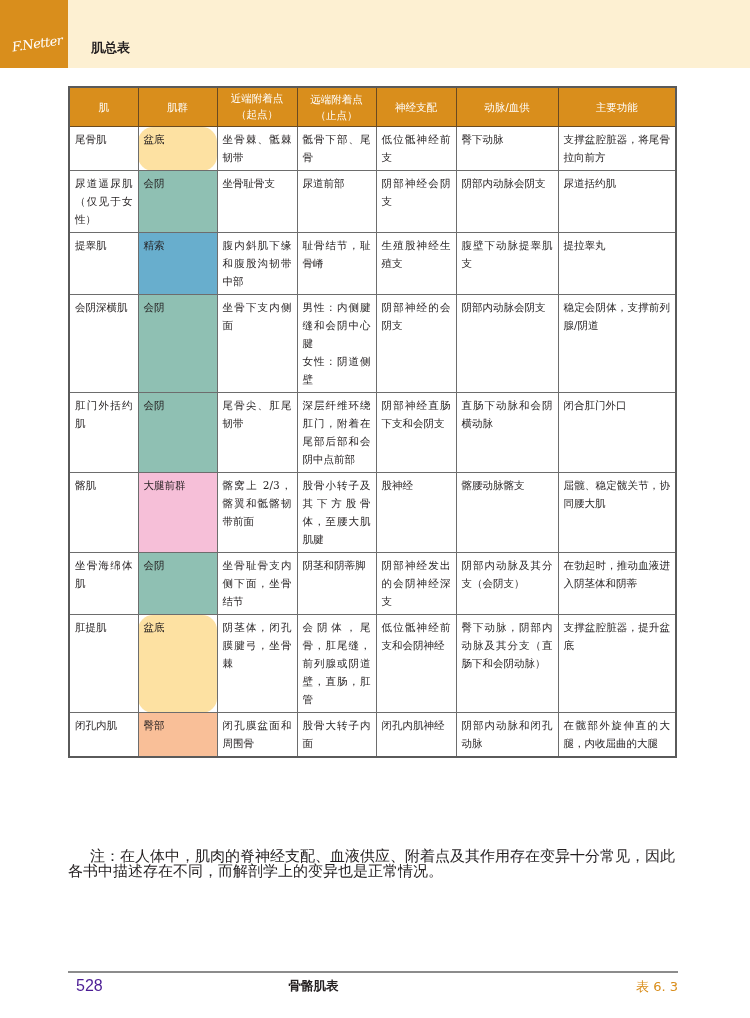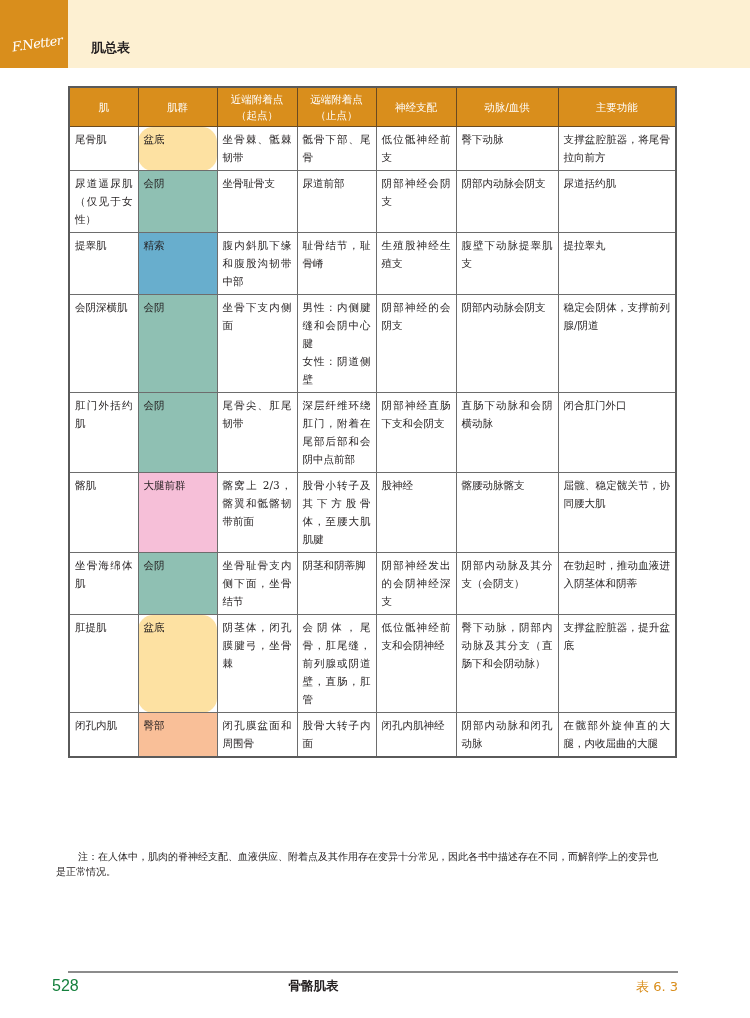--- a/index.html
+++ b/index.html
@@ -15,25 +15,25 @@
   table.muscles th { background:#d98e1c; color:#ffffff; font-family:"DejaVu Sans","Liberation Sans",sans-serif;
                      font-weight:normal; font-size:10.5px; line-height:16px; height:38px; padding:0 2px;
                      border:1px solid #6a4a20; text-align:center; vertical-align:middle; }
   table.muscles td { font-size:10.5px; line-height:18px; padding:3px 5px 4px 5px; vertical-align:top;
                      border:1px solid #6d6d6d; text-align:justify; word-break:break-all; white-space:pre-line; }
   .grp-perineum { background:#8fc0b3; }
   .grp-pelvic { background:#fde1a2;border-radius:15px; }
   .grp-cord { background:#68aecd; }
   .grp-thigh { background:#f6bfd8; }
   .grp-gluteal { background:#f9bf98; }
-  .note { position:absolute; left:56px; top:849px; width:610px; font-size:10px; line-height:15px;
+  .note { position:absolute; left:68px; top:849px; width:610px; font-size:15px; line-height:15px;
           text-indent:22px; color:#231f20; }
   .footer-rule { position:absolute; left:68px; top:971px; width:610px; height:2px; background:#8c8c8c; }
-  .page-num { position:absolute; left:52px; top:977px; font-family:"Liberation Sans","DejaVu Sans",sans-serif;
-              font-size:16px; color:#15803d; }
+  .page-num { position:absolute; left:76px; top:977px; font-family:"Liberation Sans","DejaVu Sans",sans-serif;
+              font-size:16px; color:#4c1d95; }
   .section-name { position:absolute; left:0; width:627px; top:978px; text-align:center;
                   font-family:"DejaVu Sans",sans-serif; font-size:12.5px; font-weight:bold; color:#231f20; }
   .table-ref { position:absolute; right:72px; top:978px; font-family:"DejaVu Sans",sans-serif;
                font-size:13px; color:#d98e1c; }
 </style>
 </head>
 <body>
 
 <div class="banner">
   <div class="logo-box">
@@ -49,21 +49,21 @@
       <col style="width:80px">
       <col style="width:79px">
     <col style="width:80px">
       <col style="width:102px">
       <col style="width:118px">
   </colgroup>
   <thead>
     <tr id="hdr-row">
         <th style="white-space: pre-line;">肌</th>
         <th style="white-space: pre-line;">肌群</th>
-        <th style="white-space: pre-line;">近端附着点
+        <th style="white-space: pre-line; font-family: Liberation Mono, monospace;">近端附着点
 （起点）</th>
         <th style="white-space: pre-line;">远端附着点
 （止点）</th>
         <th style="white-space: pre-line;">神经支配</th>
         <th style="white-space: pre-line;">动脉/血供</th>
         <th style="white-space: pre-line;">主要功能</th>
       </tr>
   </thead>
   <tbody id="tbody">
       <tr>

